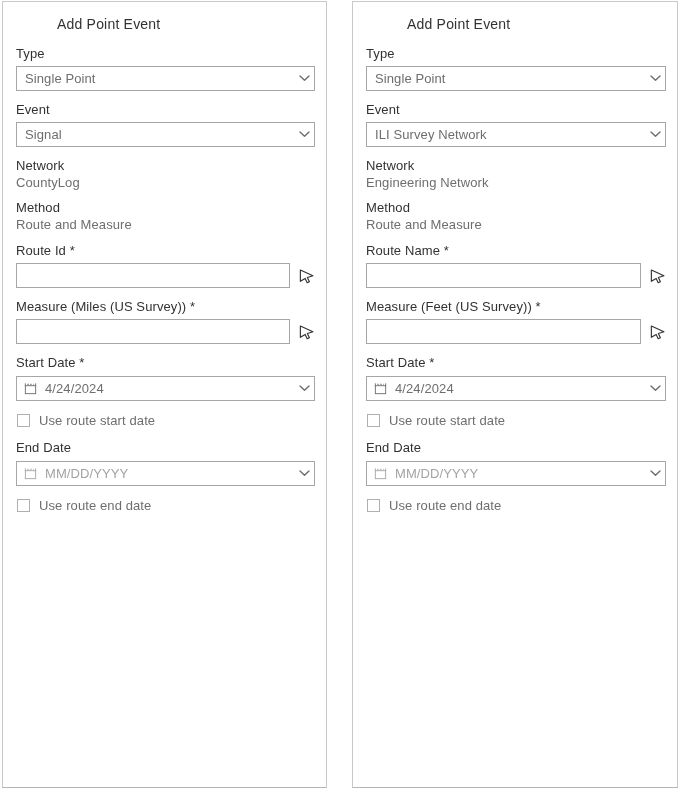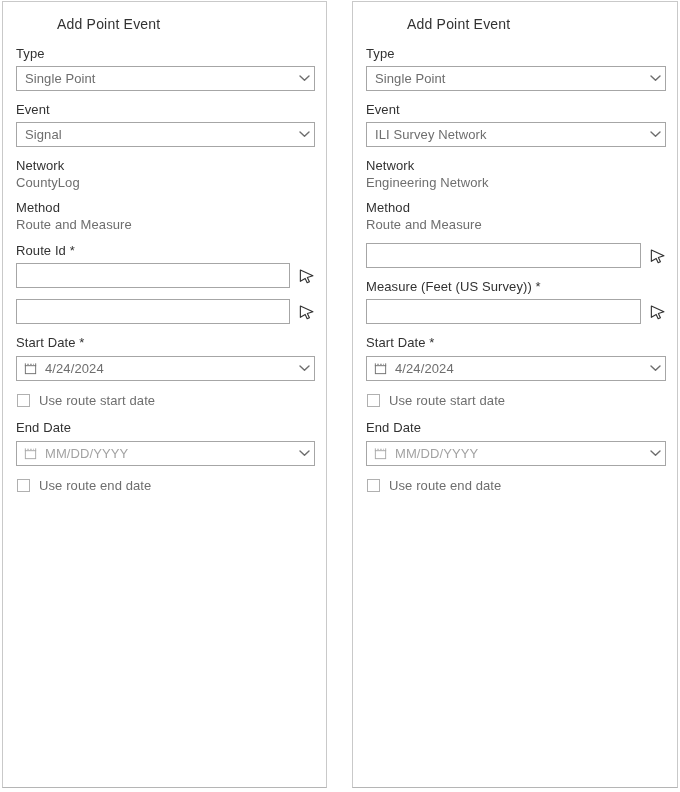--- a/index.html
+++ b/index.html
@@ -156,20 +156,21 @@
   <div class="field-label">Route Id *</div>
   <div class="input-row">
     <input class="text-input" type="text" aria-label="Route Id *" style="">
     <span class="picker-btn">
       <svg width="17" height="17" viewBox="0 0 18 18">
           <path d="M2.5 3.2 L15.8 9.3 L9.9 11.1 L12.1 15.6 L9.7 16.7 L7.6 12.1 L2.5 15.2 Z" fill="#ffffff" stroke="#323232" stroke-width="1.2" stroke-linejoin="round"></path>
         </svg>
     </span>
   </div>
 
+  <div class="field-label">Measure (Miles (US Survey)) *</div>
   <div class="input-row">
     <input class="text-input" type="text" aria-label="Measure (Miles (US Survey)) *" style="">
     <span class="picker-btn">
       <svg width="17" height="17" viewBox="0 0 18 18">
           <path d="M2.5 3.2 L15.8 9.3 L9.9 11.1 L12.1 15.6 L9.7 16.7 L7.6 12.1 L2.5 15.2 Z" fill="#ffffff" stroke="#323232" stroke-width="1.2" stroke-linejoin="round"></path>
         </svg>
     </span>
   </div>
 
   <div class="field-label">Start Date *</div>
@@ -237,20 +238,21 @@
         </svg>
     </span>
   </div>
 
   <div class="field-label mb2">Network</div>
   <div class="static-value mb10">Engineering Network</div>
 
   <div class="field-label mb2">Method</div>
   <div class="static-value mb11">Route and Measure</div>
 
+  <div class="field-label">Route Name *</div>
   <div class="input-row">
     <input class="text-input" type="text" aria-label="Route Name *" style="">
     <span class="picker-btn">
       <svg width="17" height="17" viewBox="0 0 18 18">
           <path d="M2.5 3.2 L15.8 9.3 L9.9 11.1 L12.1 15.6 L9.7 16.7 L7.6 12.1 L2.5 15.2 Z" fill="#ffffff" stroke="#323232" stroke-width="1.2" stroke-linejoin="round"></path>
         </svg>
     </span>
   </div>
 
   <div class="field-label">Measure (Feet (US Survey)) *</div>

